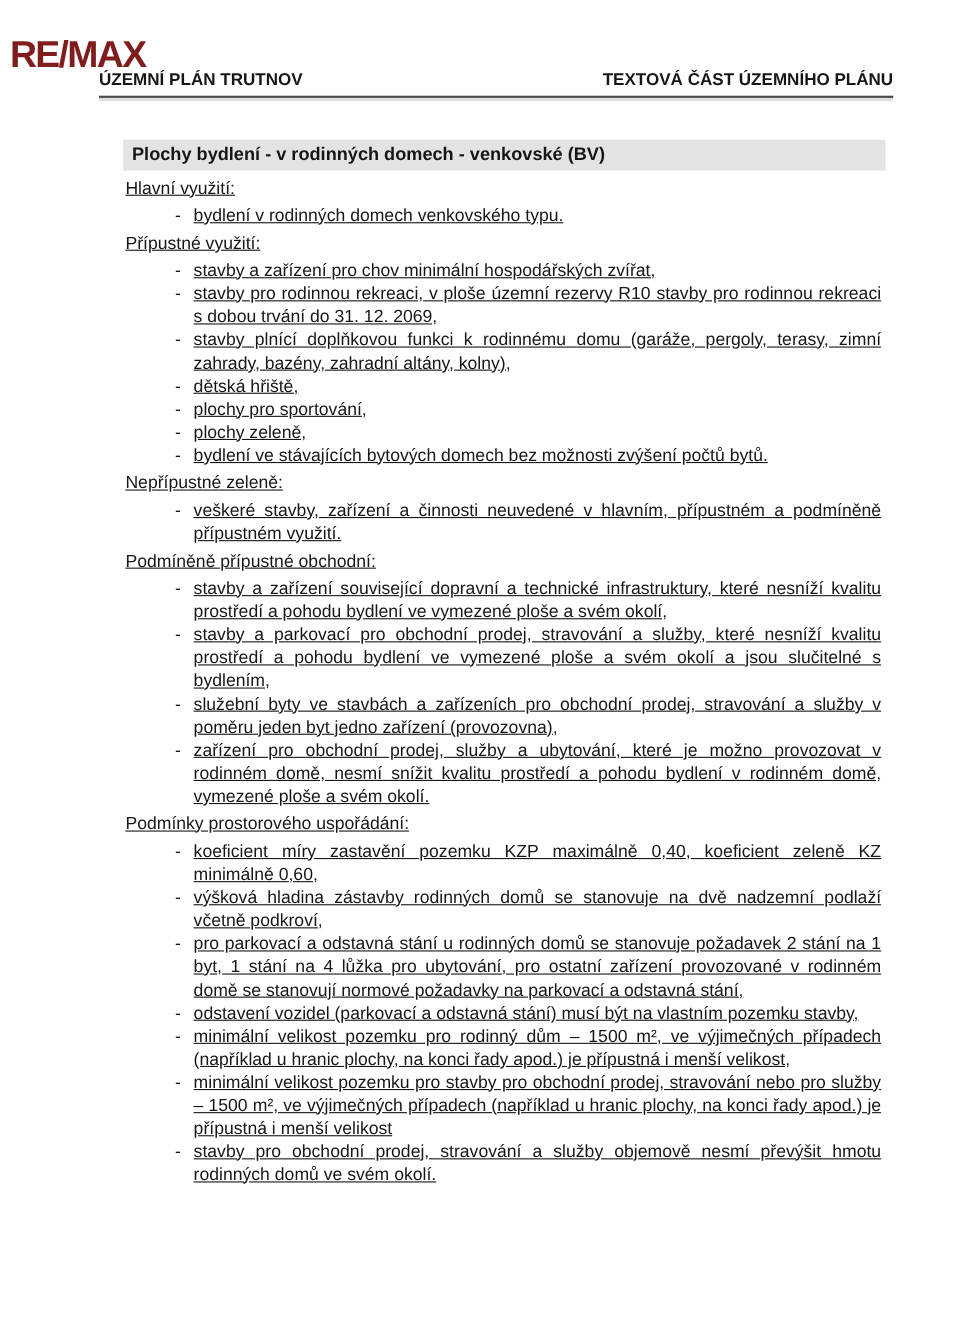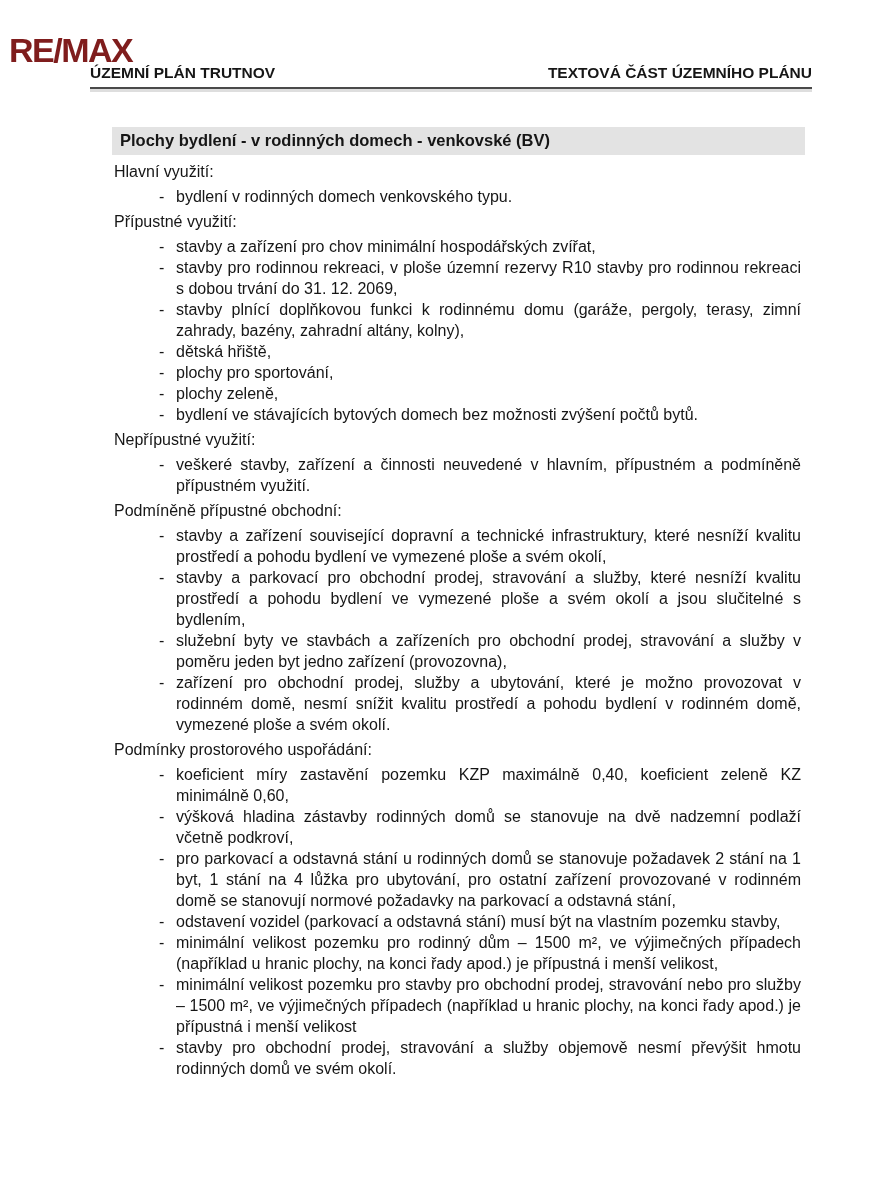--- a/index.html
+++ b/index.html
@@ -48,21 +48,21 @@
     width: 693px;
   }
   .doc-title {
     margin: 0;
     background: #e3e3e3;
     font-size: 16.5px;
     font-weight: 700;
     line-height: 1;
     padding: 5px 0 6px 8px;
   }
-  #sections { margin-top: 6px; }
+  #sections { margin-top: 6px; text-decoration: underline; }
   .sec-heading {
     font-size: 16px;
     line-height: 21px;
     font-weight: 400;
     padding-left: 2px;
   }
   ul.sec-list {
     list-style: none;
     margin: 4px;
     padding: 0 0 0 43px;
@@ -107,21 +107,21 @@
     <ul class="sec-list">
           <li>stavby a zařízení pro chov minimální hospodářských zvířat,</li>
           <li>stavby pro rodinnou rekreaci, v ploše územní rezervy R10 stavby pro rodinnou rekreaci s dobou trvání do 31. 12. 2069,</li>
           <li>stavby plnící doplňkovou funkci k rodinnému domu (garáže, pergoly, terasy, zimní zahrady, bazény, zahradní altány, kolny),</li>
           <li>dětská hřiště,</li>
           <li>plochy pro sportování,</li>
           <li>plochy zeleně,</li>
           <li>bydlení ve stávajících bytových domech bez možnosti zvýšení počtů bytů.</li>
         </ul>
 
-    <div class="sec-heading">Nepřípustné využití:</div>
+    <div class="sec-heading">Nepřípustné zeleně:</div>
     <ul class="sec-list">
           <li>veškeré stavby, zařízení a činnosti neuvedené v hlavním, přípustném a podmíněně přípustném využití.</li>
         </ul>
 
     <div class="sec-heading">Podmíněně přípustné obchodní:</div>
     <ul class="sec-list">
           <li>stavby a zařízení související dopravní a technické infrastruktury, které nesníží kvalitu prostředí a pohodu bydlení ve vymezené ploše a svém okolí,</li>
           <li>stavby a parkovací pro obchodní prodej, stravování a služby, které nesníží kvalitu prostředí a pohodu bydlení ve vymezené ploše a svém okolí a jsou slučitelné s bydlením,</li>
           <li>služební byty ve stavbách a zařízeních pro obchodní prodej, stravování a služby v poměru jeden byt jedno zařízení (provozovna),</li>
           <li>zařízení pro obchodní prodej, služby a ubytování, které je možno provozovat v rodinném domě, nesmí snížit kvalitu prostředí a pohodu bydlení v rodinném domě, vymezené ploše a svém okolí.</li>

